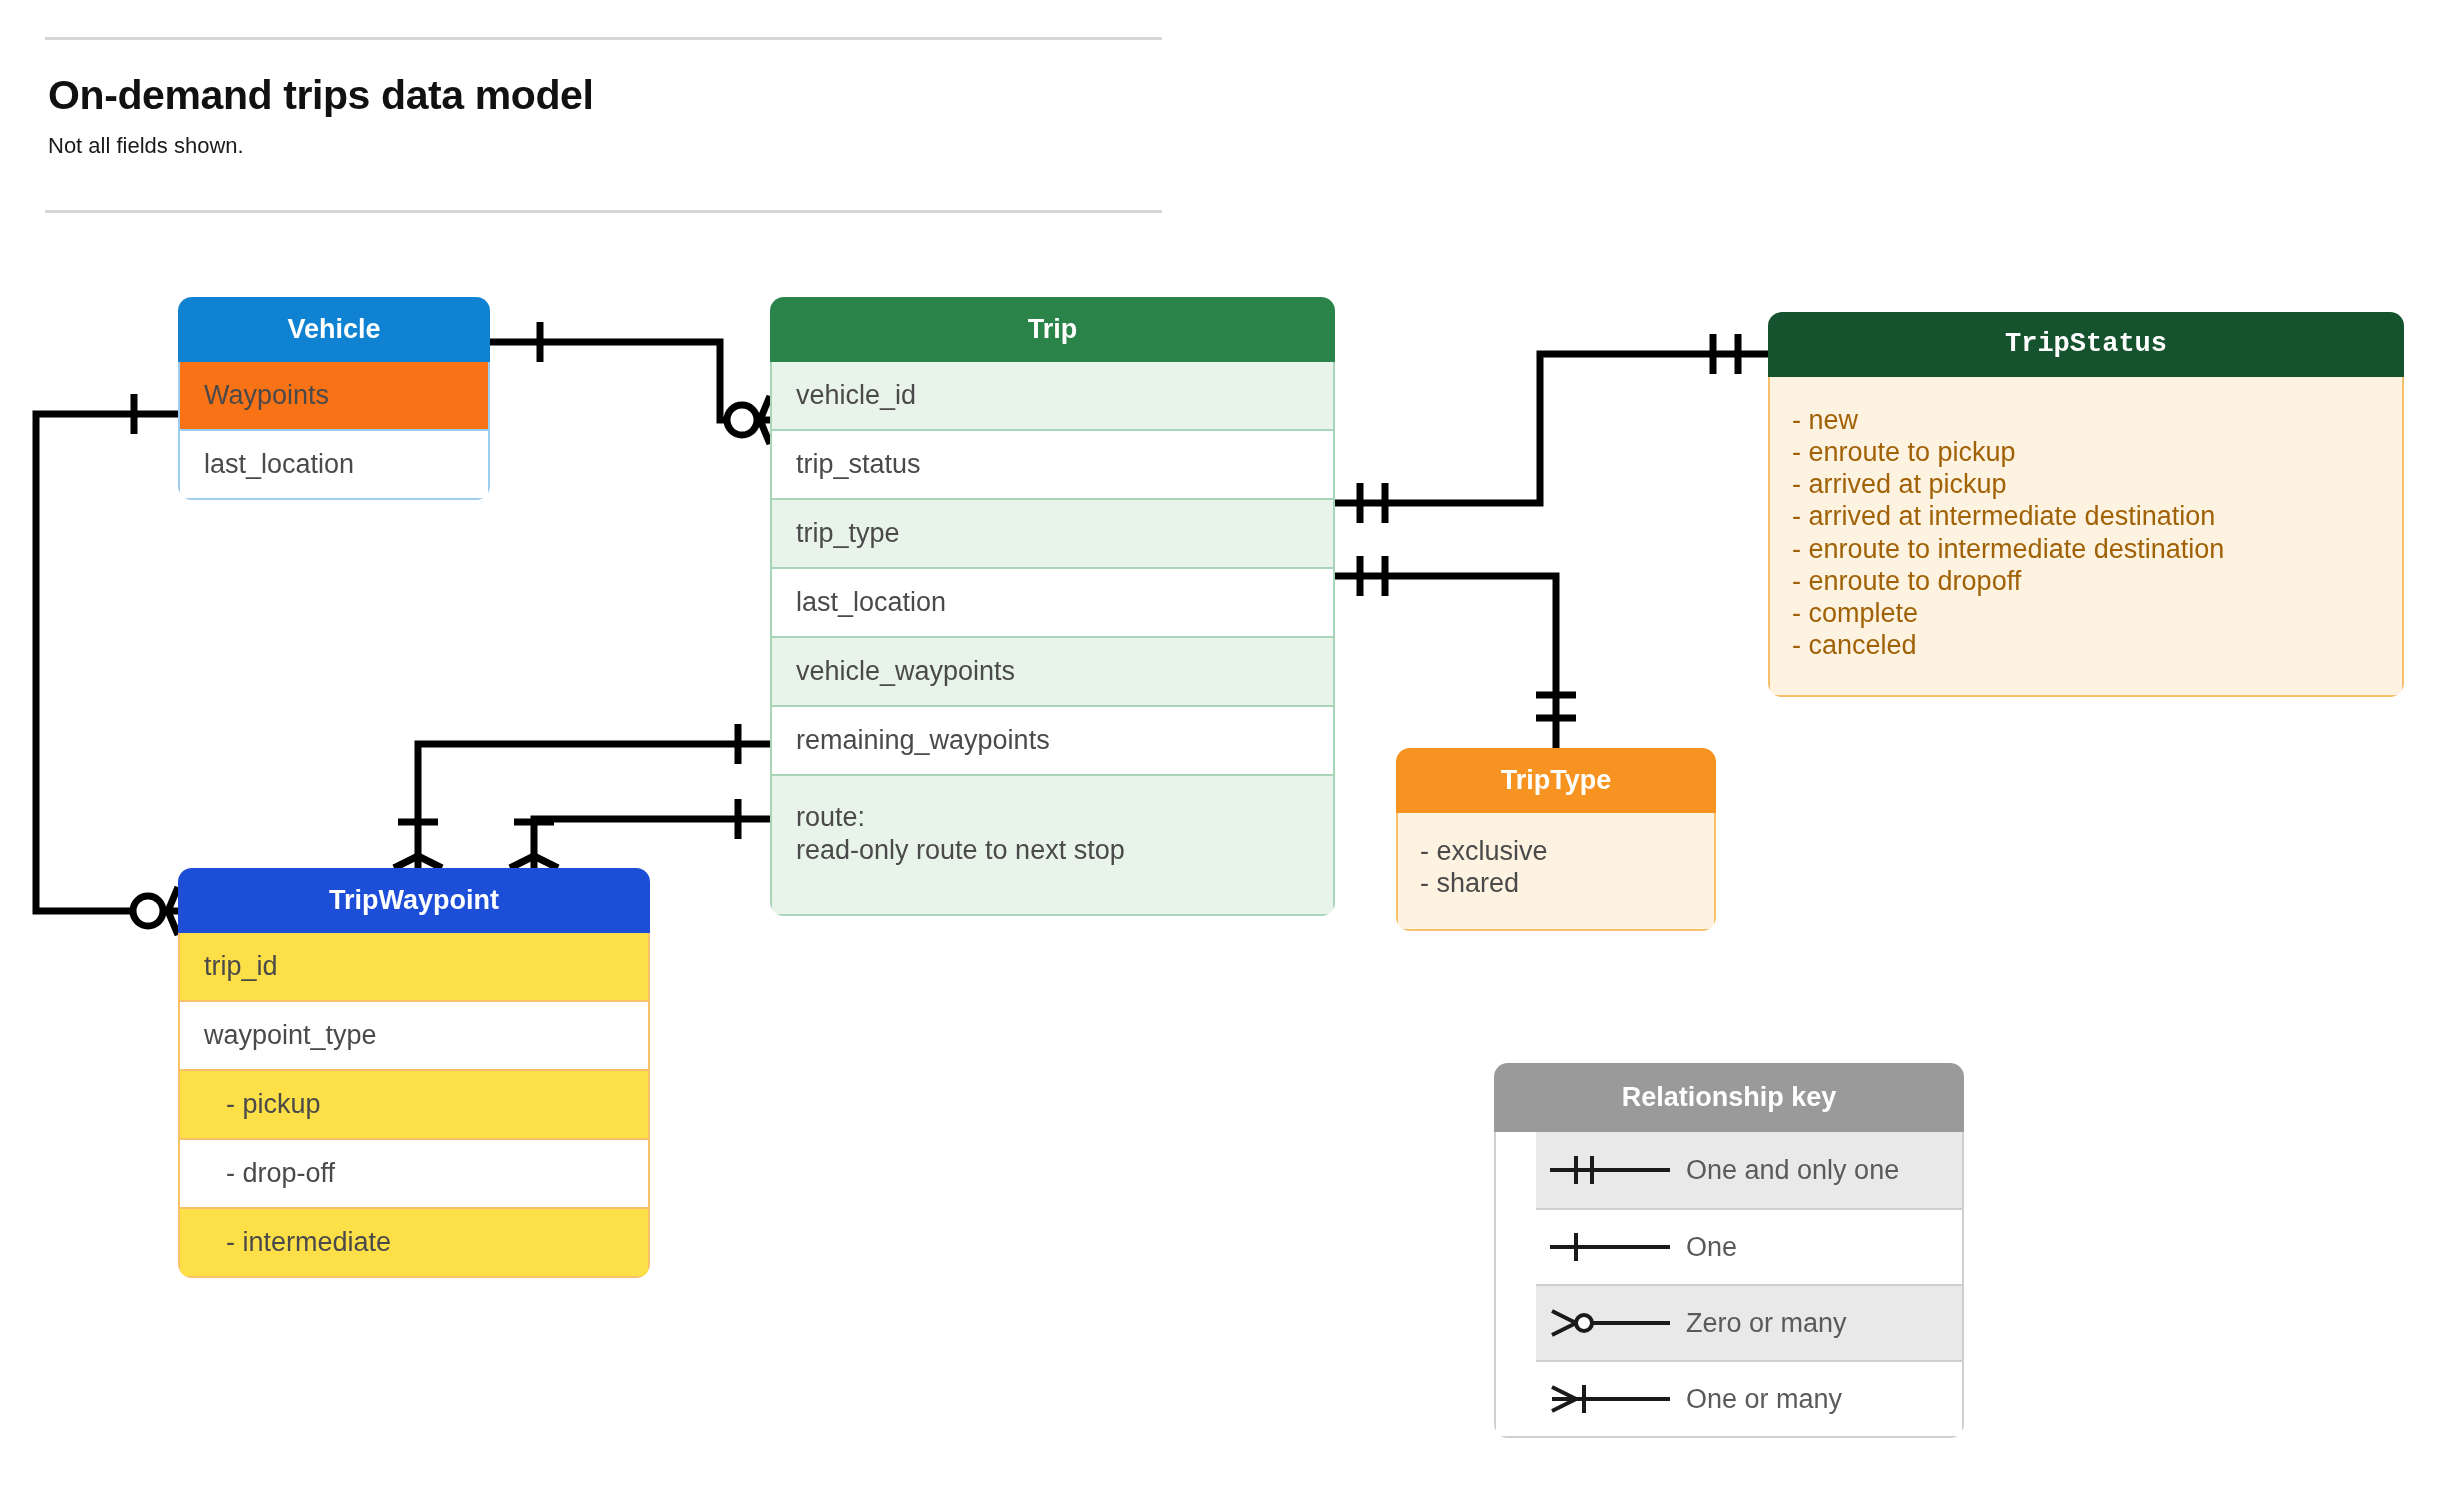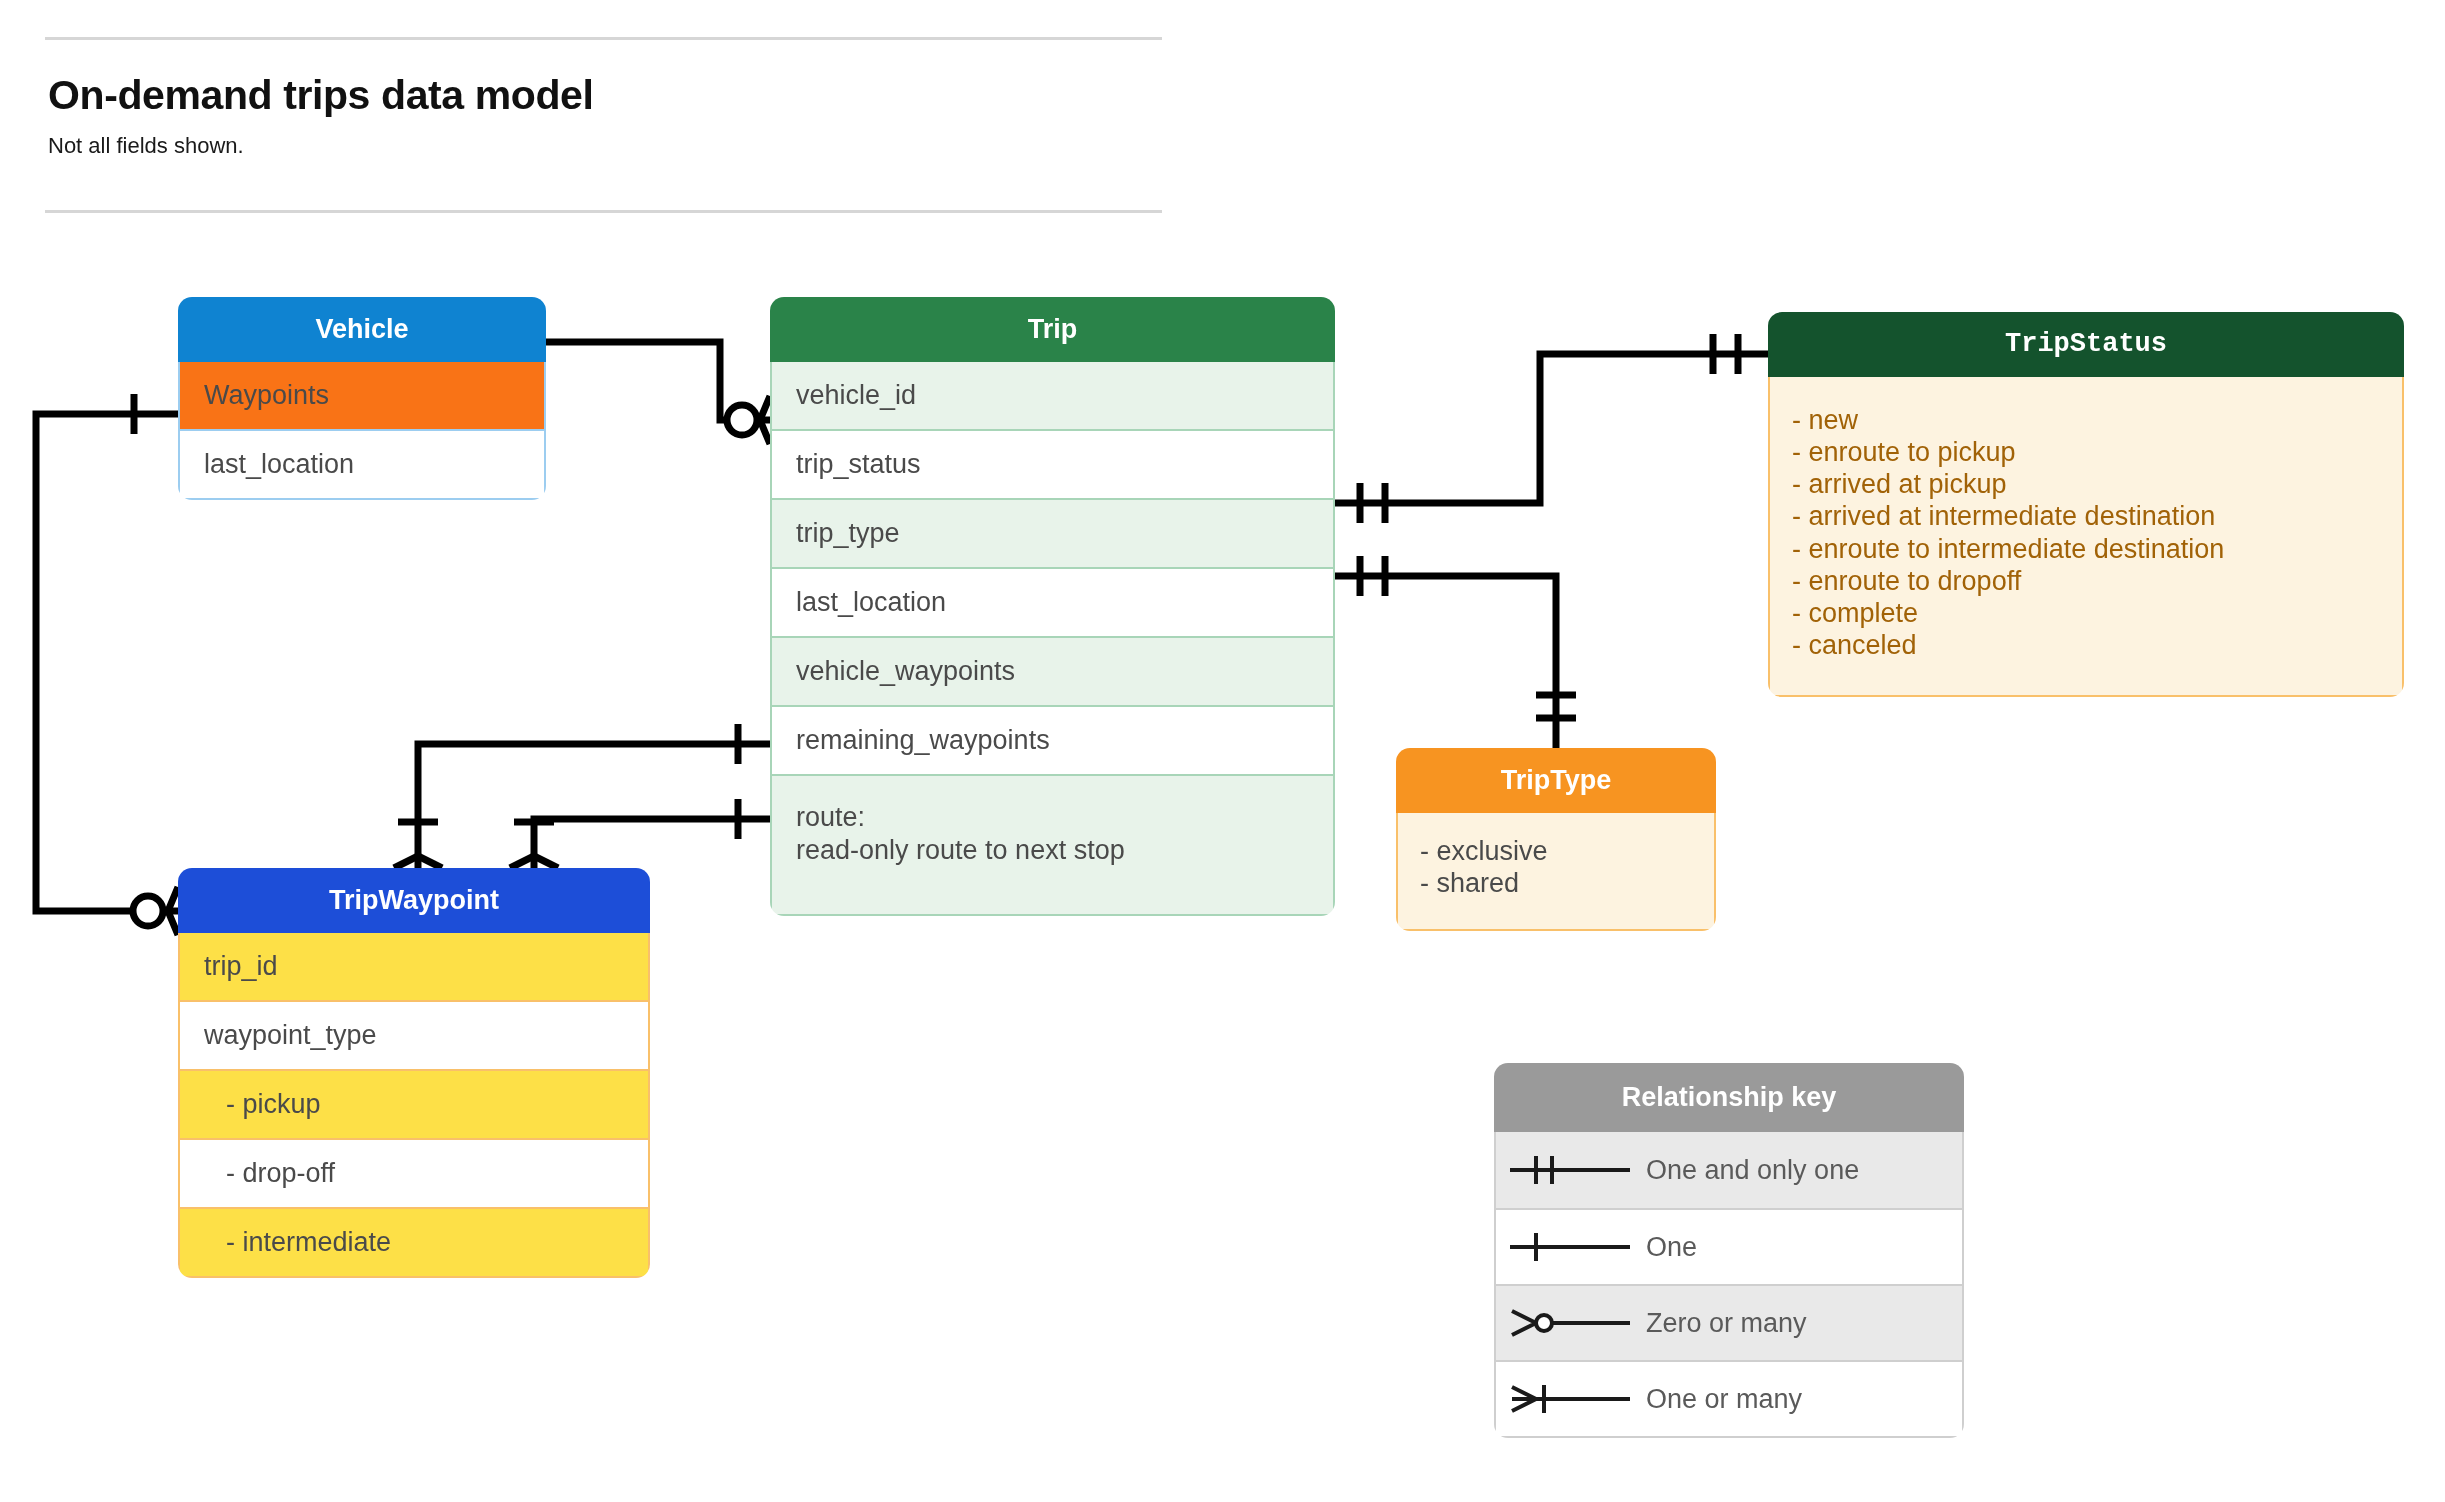--- a/index.html
+++ b/index.html
@@ -94,21 +94,21 @@
   .entity .row {
     box-sizing: border-box;
     font-size: 27px;
     color: #4a4a4a;
     padding: 17px 0 17px 24px;
     line-height: 1.22;
     white-space: pre-line;
   }
 
   
-  #ent-vehicle { left: 178px; top: 297px; width: 368px; }
+  #ent-vehicle { left: 178px; top: 297px; width: 312px; }
   #ent-vehicle .hdr  { background: #0f83d1; }
   #ent-vehicle .rows { border: 2px solid #9ccdf0; border-top: none;
                        border-bottom-left-radius: 4px; border-bottom-right-radius: 4px; }
   #ent-vehicle .row.alt  { background: #f97316; }
   #ent-vehicle .row.plain{ background: #ffffff; border-top: 2px solid #9ccdf0; }
 
   
   #ent-trip { left: 770px; top: 297px; width: 565px; }
   #ent-trip .hdr  { background: #2a8349; }
   #ent-trip .rows { border: 2px solid #a8d5b8; border-top: none;
@@ -170,20 +170,21 @@
     box-sizing: border-box;
     border-bottom-left-radius: 4px;
     border-bottom-right-radius: 4px;
   }
   #legend .lrow {
     display: flex;
     align-items: center;
     height: 76px;
     border-top: 2px solid #cfcfcf;
     box-sizing: border-box;
+    margin-left: 40px;
   }
   #legend .lrow:first-child { border-top: none; }
   #legend .lrow.alt   { background: #e9e9e9; }
   #legend .lrow.plain { background: #ffffff; }
   #legend .sym {
     width: 150px;
     flex: 0 0 150px;
     display: flex;
     align-items: center;
     justify-content: flex-start;

